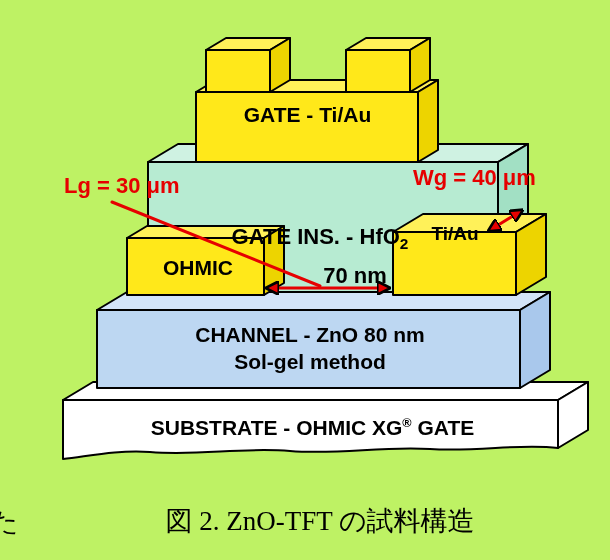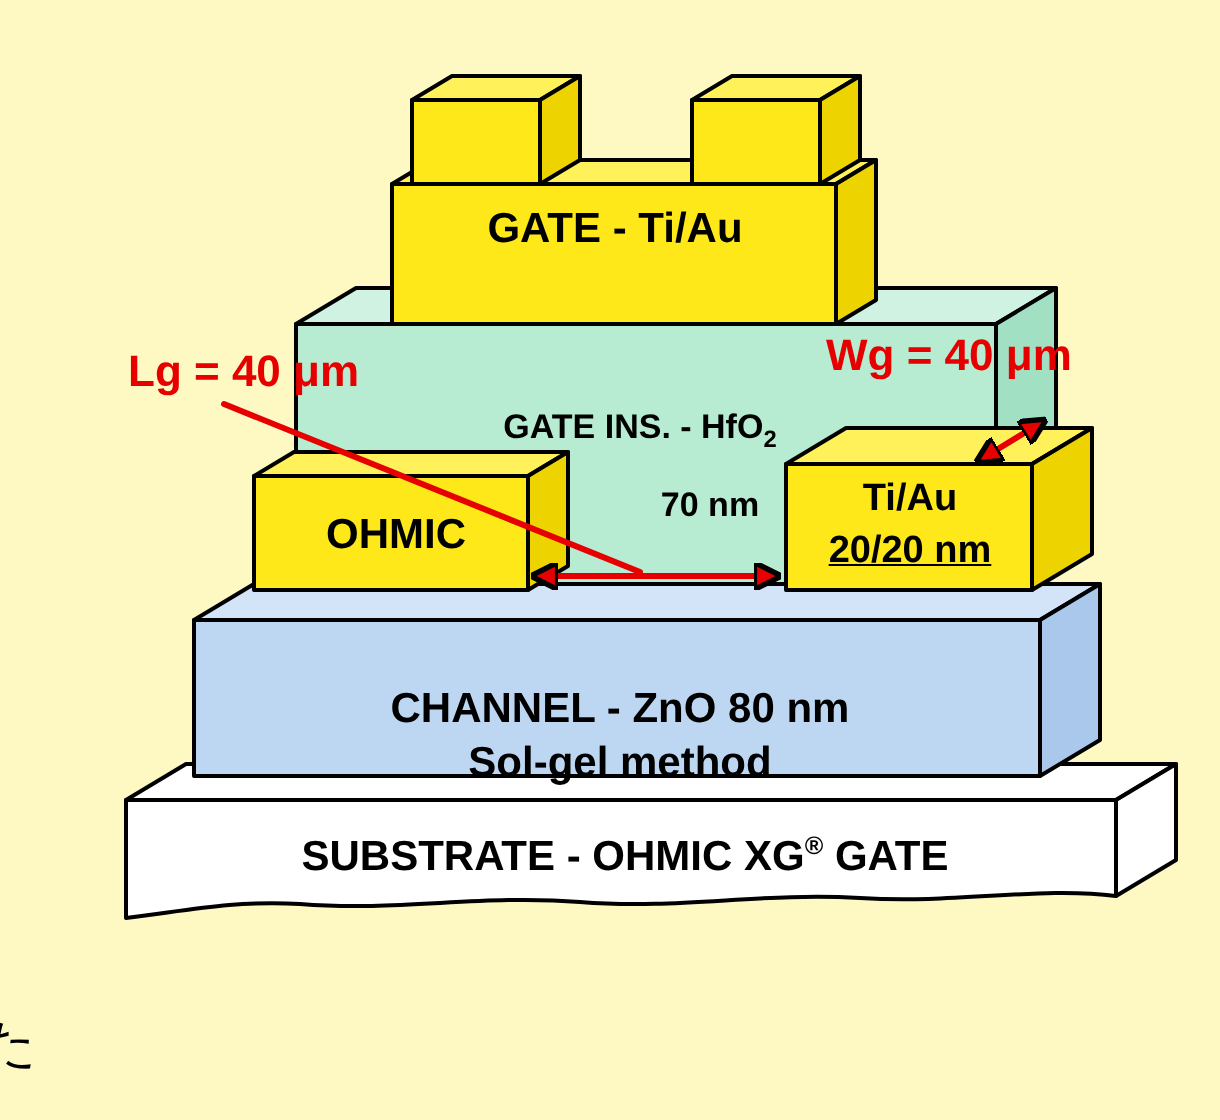--- a/index.html
+++ b/index.html
@@ -1,23 +1,23 @@
 <!DOCTYPE html>
 <html><head>
 <meta charset="utf-8">
 <style>
   html,body { margin:0; padding:0; background:#ffffff; }
   .canvas {
-    position:relative; width:610px; height:560px; background:#fef9c3;
+    position:relative; width:610px; height:560px; background:#bef264;
     overflow:hidden; font-family:"Liberation Sans", sans-serif;
   }
   svg.diagram { position:absolute; left:0; top:0; }
   .lbl { position:absolute; font-weight:bold; color:#000; text-align:center; }
   .layer { font-size:21px; line-height:27px; letter-spacing:0; }
-  .mid   { font-size:17px; line-height:25px; }
+  .mid   { font-size:22px; line-height:25px;margin-top:23px; }
   .small { font-size:19px; line-height:26px; }
   .redlbl {
     position:absolute; color:#E60000; font-weight:bold; font-size:22px;
     white-space:nowrap; font-family:"Liberation Sans", sans-serif;
   }
   .caption {
     position:absolute; font-family:"Liberation Serif", serif; font-weight:normal;
     font-size:27px; color:#000; text-align:center; white-space:nowrap;
   }
   .fragment {
@@ -102,40 +102,42 @@
     <span>GATE INS. - HfO</span><sub>2</sub>
   </div>
   <div class="lbl mid" style="left:300px; top:240px; width:110px;text-align:center;">
     <span>70 nm</span>
   </div>
 
   <div class="lbl layer" style="left:129px; top:254px; width:138px;">
     <span>OHMIC</span>
   </div>
 
-  <div class="lbl small" style="left:394px; top:237px; width:122px;text-align:center;">
+  <div class="lbl small" style="left:394px; top:221px; width:122px;text-align:center;">
     <div>Ti/Au</div>
-    <div><span class="underline">20/20 nm</span></div>
   </div>
 
-  <div class="lbl layer" style="left:115px; top:321px; width:390px;margin-top:20px;">
+  <div class="lbl layer" style="left:115px; top:321px; width:390px;">
     <div>CHANNEL - ZnO 80 nm</div>
     <div>Sol-gel method</div>
   </div>
 
   <div class="lbl layer" style="left:80px; top:410px; width:465px;">
     <span>SUBSTRATE - OHMIC XG</span><sup>®</sup><span> GATE</span>
   </div>
 
   <div class="redlbl" style="left:64px; top:173px;">
-    <span>Lg = 40 μm</span>
+    <span>Lg = 30 μm</span>
   </div>
 
   <div class="redlbl" style="left:413px; top:165px;">
     <span>Wg = 40 μm</span>
   </div>
 
+  <div class="caption" style="left:95px; top:503px; width:450px;">
+    <span>図 2. ZnO-TFT の試料構造</span>
+  </div>
 
   <div class="fragment" style="left:-9px; top:504px;">
     <span>た</span>
   </div>
 
 </div>
 
 </body></html>

